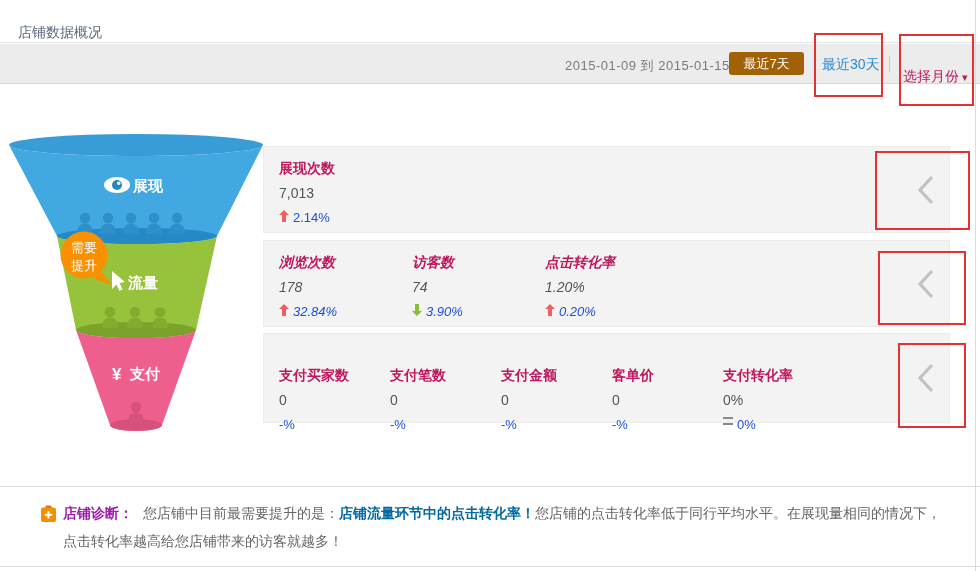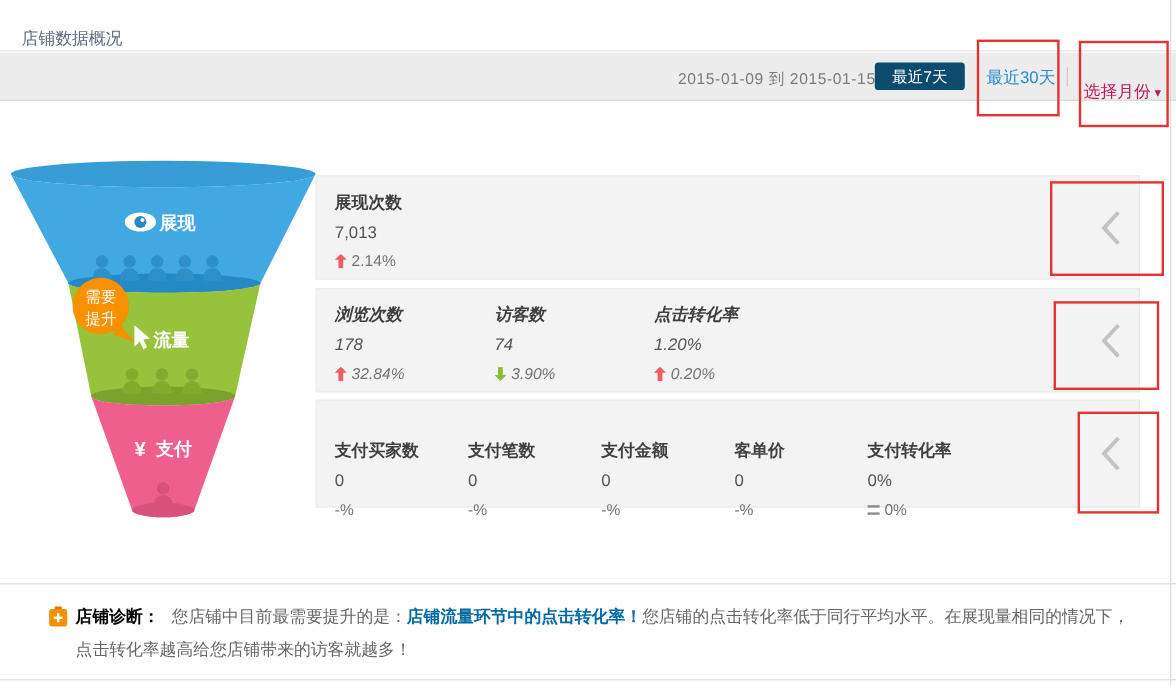--- a/index.html
+++ b/index.html
@@ -5,58 +5,58 @@
   * { margin:0; padding:0; box-sizing:border-box; }
   body { background:#fff; font-family:"Liberation Sans","DejaVu Sans",sans-serif; }
   .page { position:relative; width:980px; height:571px; background:#fff; overflow:hidden; }
 
   
   .title-bar { position:absolute; left:0; top:0; width:980px; height:43px; background:#fff; border-bottom:1px solid #e4e4e4; }
   .page-title { position:absolute; left:18px; top:13px; font-size:14px; color:#5b6b7e;margin-top:11px; }
 
   .toolbar { position:absolute; left:0; top:44px; width:980px; height:40px; background:#ececec; border-bottom:1px solid #d9d9d9; }
   .date-range { position:absolute; left:565px; top:13px; font-size:13px; color:#7a7a7a; letter-spacing:.5px; }
-  .btn-7d { position:absolute; left:729px; top:8px; width:75px; height:23px; background:#0c4a6e; color:#fff;
+  .btn-7d { position:absolute; left:729px; top:8px; width:75px; height:23px; background:#a16207; color:#fff;
             font-size:13px; text-align:center; line-height:23px; border-radius:3px; cursor:pointer; }
   .link-30d { position:absolute; left:822px; top:12px; font-size:14px; color:#2a8bd2; cursor:pointer; }
   .tb-divider { position:absolute; left:889px; top:12px; width:1px; height:16px; background:#c9c9c9; }
   .link-month { position:absolute; left:903px; top:24px; font-size:14px; color:#be185d; cursor:pointer; }
   .caret { font-size:11px; margin-left:3px; }
 
   
   .mrow { position:absolute; left:263px; width:687px; background:#f3f3f3; border:1px solid #ececec; }
   .mrow-1 { top:146px; height:87px; }
   .mrow-2 { top:240px; height:87px;font-style:italic; }
   .mrow-3 { top:333px; height:90px; }
   .cells { display:flex; padding:13px 0 0 15px; }
   .mrow-2 .cell { width:133px; }
   .mrow-3 .cell { width:111px;margin-top:20px; }
-  .m-label { font-size:14px; font-weight:bold; color:#404040; margin-bottom:7px; }
+  .m-label { font-size:14px; font-weight:bold; color:#be185d; margin-bottom:7px; }
   .m-value { font-size:14px; color:#555; margin-bottom:9px; }
-  .m-change { display:flex; align-items:center; font-size:13px; color:#737373; }
+  .m-change { display:flex; align-items:flex-start; font-size:13px; color:#1d4ed8; }
   .ti { display:inline-block; margin-right:4px; }
   .ti.up   { width:10px; height:12px; background:#f25e5e;
              clip-path:polygon(50% 0,100% 42%,70% 42%,70% 100%,30% 100%,30% 42%,0 42%); }
   .ti.down { width:10px; height:12px; background:#8bbc33;
              clip-path:polygon(50% 100%,100% 58%,70% 58%,70% 0,30% 0,30% 58%,0 58%); }
   .ti.flat { width:10px; height:8px; border-top:2px solid #8a8a8a; border-bottom:2px solid #8a8a8a; }
   .chev { position:absolute; right:13px; top:50%; transform:translateY(-50%); cursor:pointer; }
   .chev polyline { fill:none; stroke:#c2c2c2; stroke-width:3.2; }
 
   
   .funnel-svg { position:absolute; left:0; top:132px; z-index:3; }
   .funnel-svg text { font-family:"Liberation Sans","DejaVu Sans",sans-serif; }
 
   
   .diagnosis { position:absolute; left:0; top:486px; width:980px; height:81px; background:#fff;
                border-top:1px solid #dcdcdc; border-bottom:1px solid #dcdcdc; }
   .diag-icon { position:absolute; left:40px; top:18px; }
   .diag-text { position:absolute; left:63px; top:12px; width:884px; font-size:14px; color:#666; line-height:28px; }
   .diag-text b { color:#0369a1; }
-  .diag-title { color:#000000; font-weight:bold; margin-right:10px; }
+  .diag-title { color:#a21caf; font-weight:bold; margin-right:10px; }
 
   
   .anno { position:absolute; border:2px solid #e23333; z-index:9; pointer-events:none; }
   .anno-30d   { left:814px; top:33px;  width:69px; height:64px; }
   .anno-month { left:899px; top:34px;  width:75px; height:72px; }
   .anno-r1    { left:875px; top:151px; width:95px; height:79px; }
   .anno-r2    { left:878px; top:251px; width:88px; height:74px; }
   .anno-r3    { left:898px; top:343px; width:68px; height:85px; }
   .page-edge  { position:absolute; left:975px; top:0; width:1px; height:571px; background:#dcdcdc; }
 </style>

